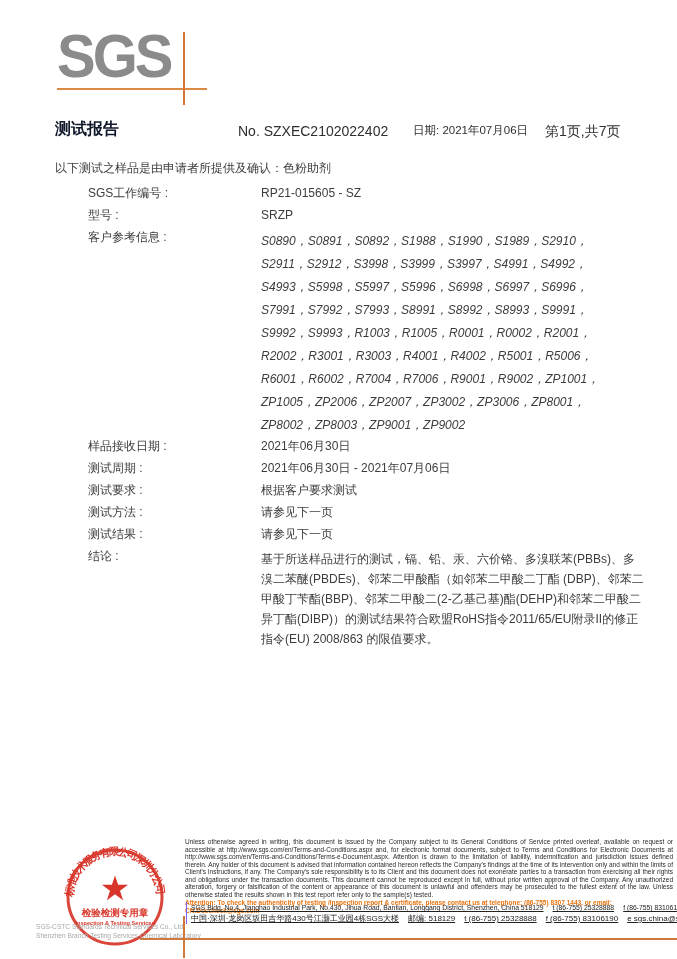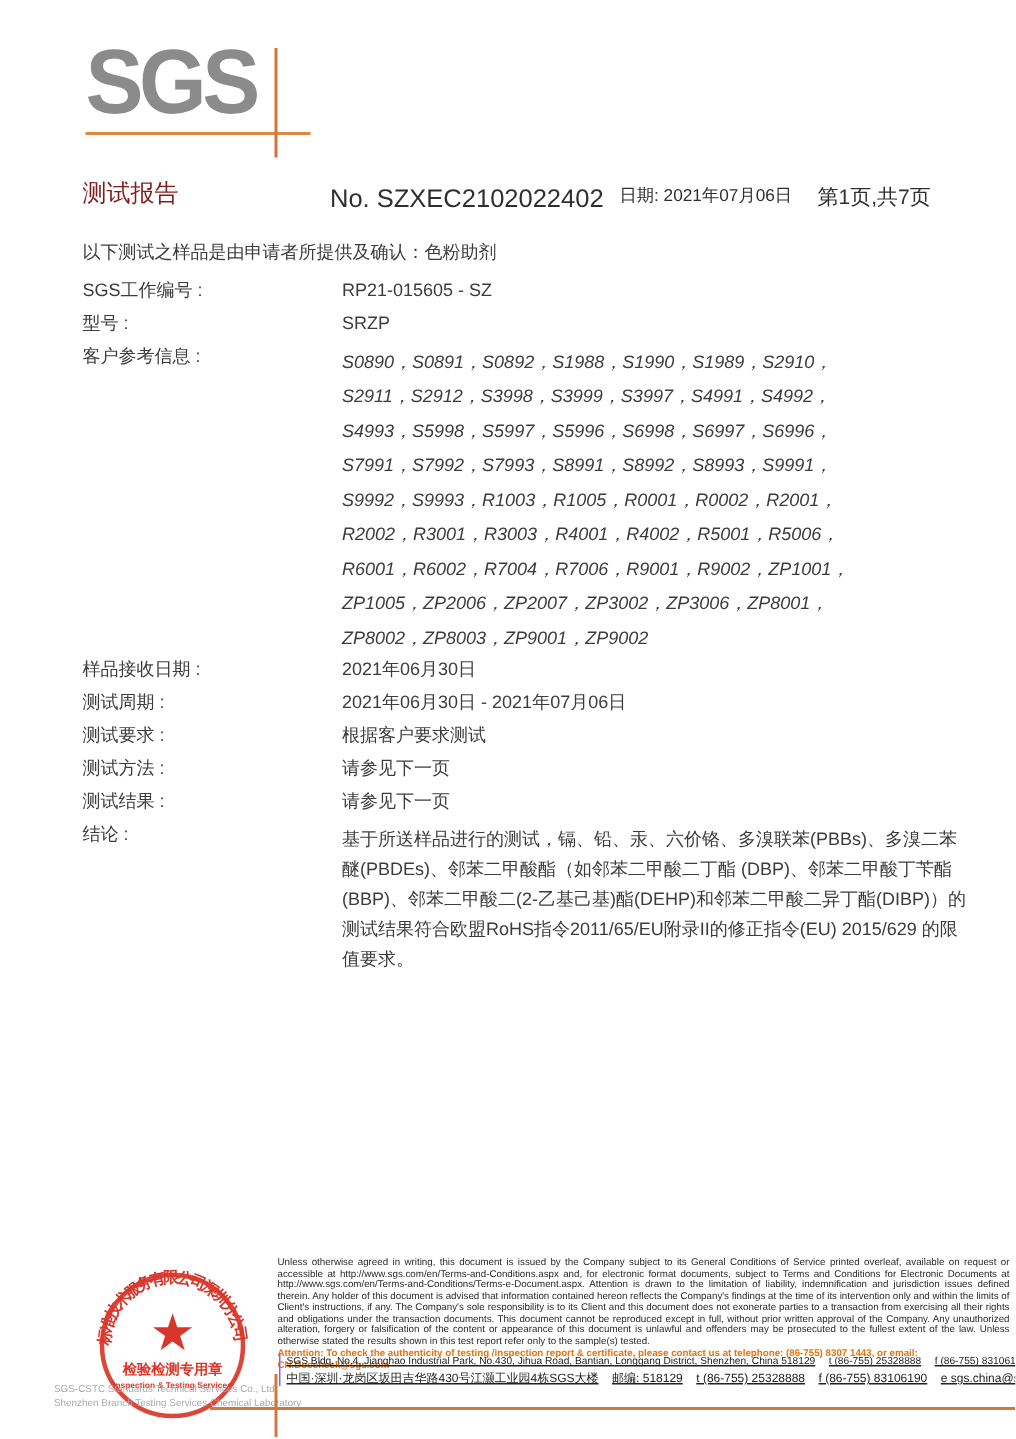--- a/index.html
+++ b/index.html
@@ -10,29 +10,29 @@
   
   .logo{position:absolute;left:57px;top:26px;width:160px;height:80px;}
   .logo-text{
     position:absolute;left:0;top:-6px;font-size:58px;font-weight:bold;color:#8b8b8b;
     letter-spacing:-3px;transform:scaleY(1.05);transform-origin:top left;
   }
   .logo-hline{position:absolute;left:0;top:62px;width:150px;height:2px;background:#dd8a45;}
   .logo-vline{position:absolute;left:126px;top:6px;width:2px;height:73px;background:#d4733a;}
   
   .title-row{position:absolute;left:0;top:119px;width:677px;height:22px;}
-  .doc-title{position:absolute;left:55px;top:0;font-size:16px;font-weight:normal;color:#7f1d1d;}
-  .doc-no{position:absolute;left:220px;top:4px;font-size:17px;color:#2f2f2f;}
+  .doc-title{position:absolute;left:55px;top:0;font-size:16px;font-weight:bold;color:#0f172a;}
+  .doc-no{position:absolute;left:238px;top:4px;font-size:14px;color:#2f2f2f;}
   .doc-date{position:absolute;left:413px;top:4px;font-size:11.5px;color:#2f2f2f;}
   .doc-page{position:absolute;left:545px;top:4px;font-size:14px;color:#2f2f2f;}
   
   .content{position:absolute;left:55px;top:160px;width:590px;font-size:12px;color:#3c3c3c;}
   .company-block{line-height:24px;margin-bottom:44px;}
   .statement{margin-bottom:10px;line-height:16px;}
-  .row{display:flex;align-items:flex-start;margin-bottom:8px;line-height:14px;}
+  .row{display:flex;align-items:flex-start;margin-bottom:8px;line-height:14px;margin-left:33px;}
   .row .label{width:173px;flex:0 0 173px;}
   .row .value{flex:1;}
   .ref-lines div{line-height:23px;font-style:italic;}
   .ref-row{margin-bottom:2px;}
   .conclusion-row .value{width:425px;max-width:425px;line-height:20px;}
   .spaced-row{margin-bottom:8px;}
   
   .footer{position:absolute;left:0;top:838px;width:677px;height:121px;}
   .stamp{position:absolute;left:60px;top:4px;width:110px;height:110px;}
   .stamp-co{
@@ -126,21 +126,21 @@
       <span class="value">请参见下一页</span>
     </div>
 
     <div class="row spaced-row">
       <span class="label">测试结果 :</span>
       <span class="value">请参见下一页</span>
     </div>
 
     <div class="row conclusion-row">
       <span class="label">结论 :</span>
-      <span class="value">基于所送样品进行的测试，镉、铅、汞、六价铬、多溴联苯(PBBs)、多溴二苯醚(PBDEs)、邻苯二甲酸酯（如邻苯二甲酸二丁酯 (DBP)、邻苯二甲酸丁苄酯(BBP)、邻苯二甲酸二(2-乙基己基)酯(DEHP)和邻苯二甲酸二异丁酯(DIBP)）的测试结果符合欧盟RoHS指令2011/65/EU附录II的修正指令(EU) 2015/629 的限值要求。</span>
+      <span class="value">基于所送样品进行的测试，镉、铅、汞、六价铬、多溴联苯(PBBs)、多溴二苯醚(PBDEs)、邻苯二甲酸酯（如邻苯二甲酸二丁酯 (DBP)、邻苯二甲酸丁苄酯(BBP)、邻苯二甲酸二(2-乙基己基)酯(DEHP)和邻苯二甲酸二异丁酯(DIBP)）的测试结果符合欧盟RoHS指令2011/65/EU附录II的修正指令(EU) 2008/863 的限值要求。</span>
     </div>
 
   </div>
 
   <div class="footer">
 
     <div class="stamp">
       <svg width="110" height="110" viewBox="0 0 110 110">
         <circle cx="55" cy="55" r="47" fill="none" stroke="#d8362a" stroke-width="3" opacity="0.92"></circle>
         <defs>

